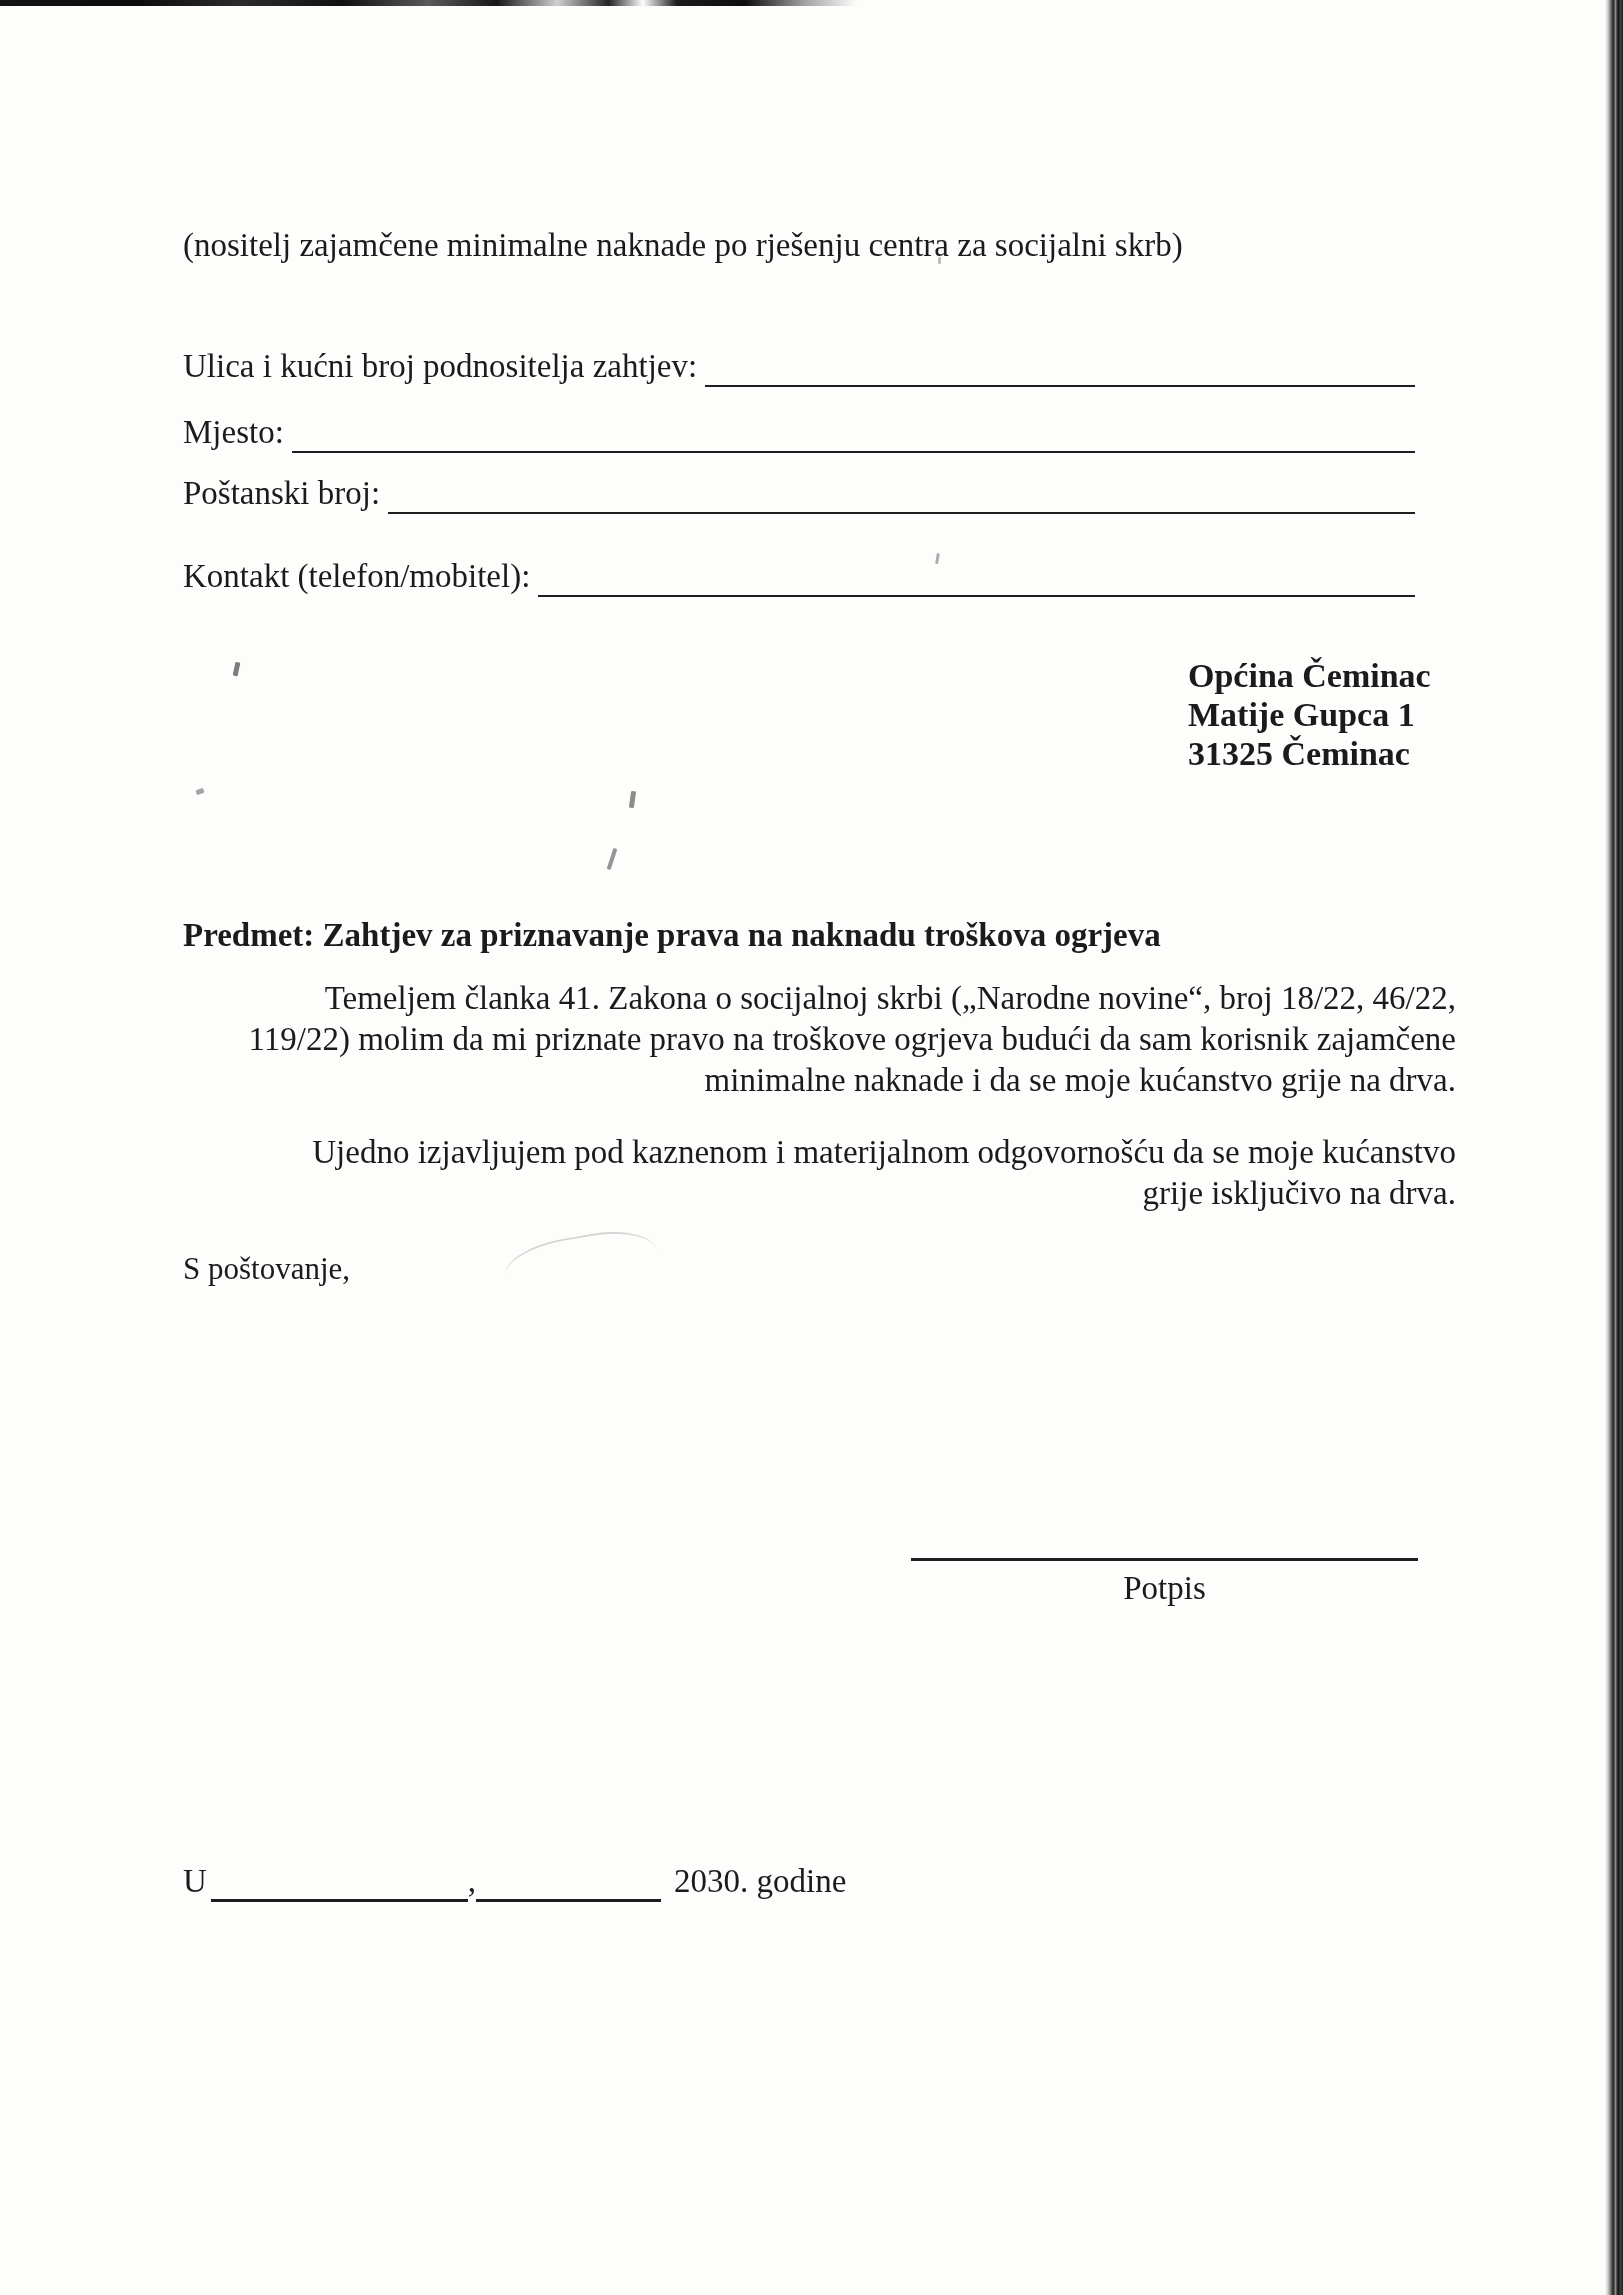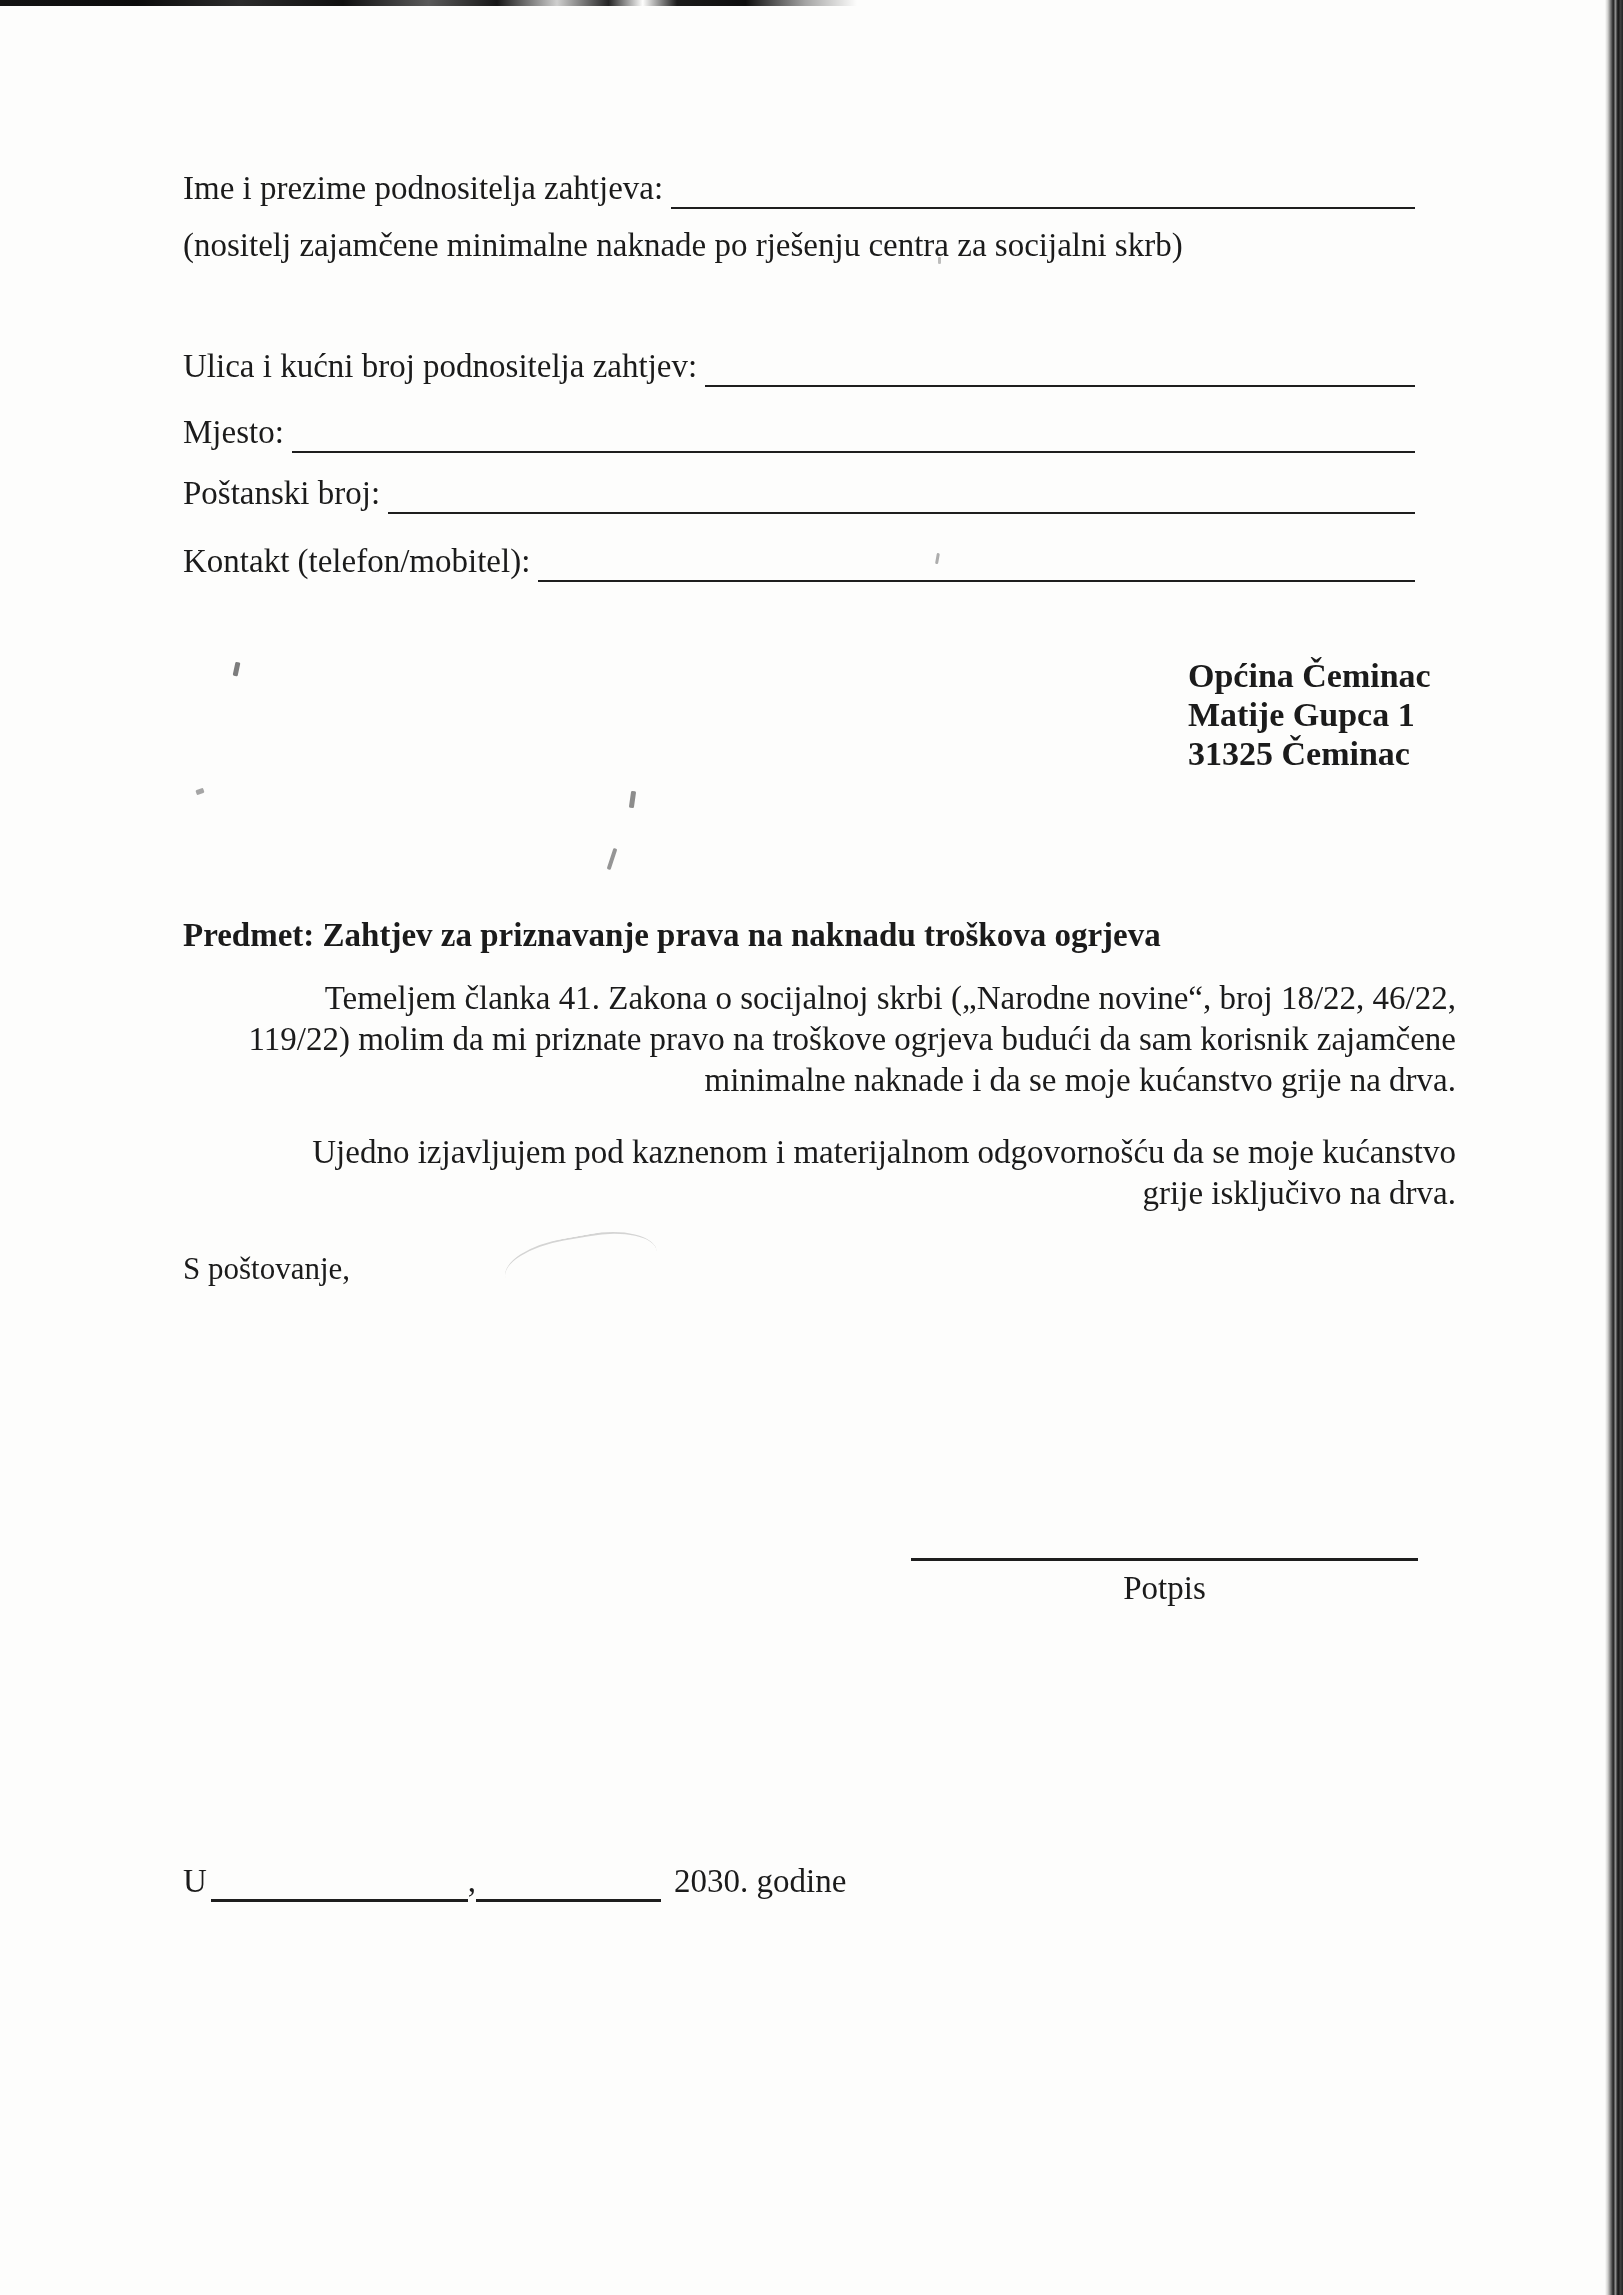--- a/index.html
+++ b/index.html
@@ -47,21 +47,21 @@
     display:flex;align-items:flex-end;
     font-size:33px;line-height:41px;
   }
   .field .lbl{white-space:nowrap;padding-right:7.9px;}
   .field .fill{flex:1;border-bottom:2.6px solid #1e1e1e;height:35px;}
   .f-name{top:168px;}
   .f-oib{top:278px;}
   .f-street{top:346px;}
   .f-city{top:412px;}
   .f-zip{top:473px;}
-  .f-contact{top:541px;}
+  .f-contact{top:556px;}
 
   .note{
     position:absolute;left:183px;top:226px;
     font-size:33px;line-height:39px;
   }
 
   .recipient{
     position:absolute;left:1188px;top:656px;
     font-size:34px;line-height:39px;font-weight:bold;
   }
@@ -109,24 +109,20 @@
   <div class="scan-top"></div>
   <div class="scan-right"></div>
   <div class="smudge"></div>
   <div class="speck s1"></div>
   <div class="speck s2"></div>
   <div class="speck s3"></div>
   <div class="speck s4"></div>
   <div class="speck s5"></div>
   <div class="speck s6"></div>
 
-  <div class="field f-name">
-    <span class="lbl">Ime i prezime podnositelja zahtjeva:</span>
-    <span class="fill"></span>
-  </div>
 
   <div class="note">(nositelj zajamčene minimalne naknade po rješenju centra za socijalni skrb)</div>
 
 
   <div class="field f-street">
     <span class="lbl">Ulica i kućni broj podnositelja zahtjev:</span>
     <span class="fill"></span>
   </div>
 
   <div class="field f-city">

